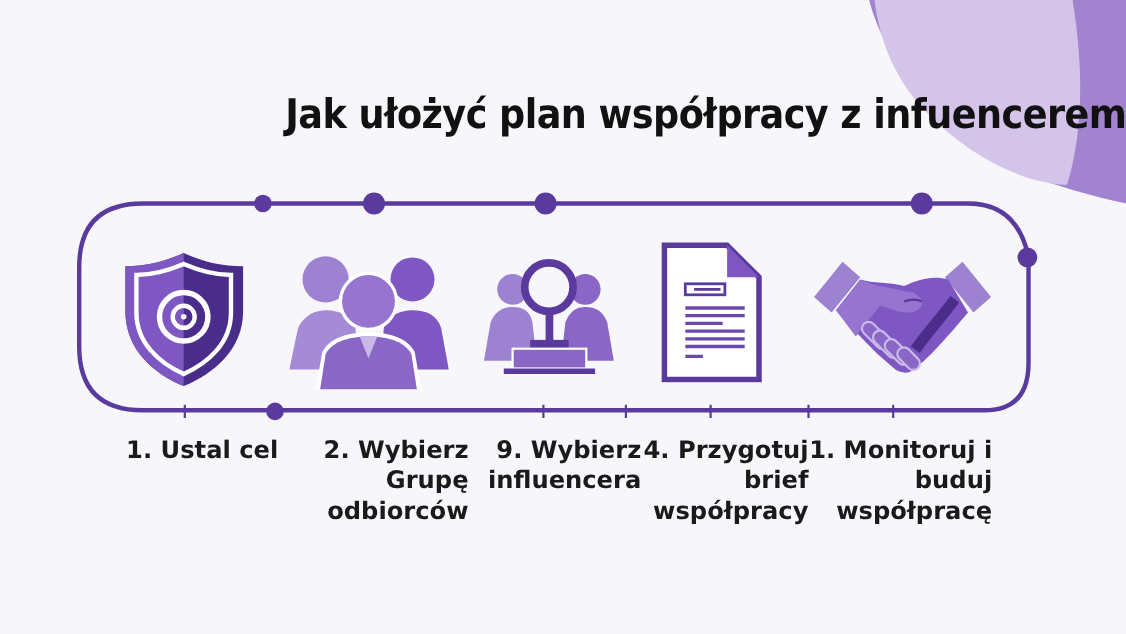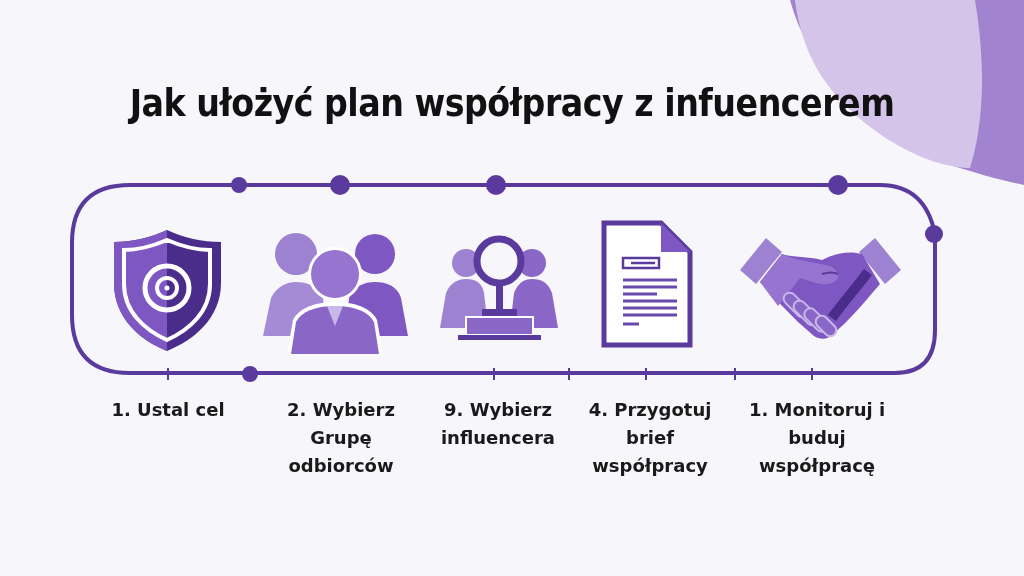--- a/index.html
+++ b/index.html
@@ -4,29 +4,29 @@
 <style>
   html, body { margin: 0; padding: 0; }
   body {
     width: 1024px; height: 576px; overflow: hidden; position: relative;
     background: #f7f6fa;
     font-family: "DejaVu Sans", "Liberation Sans", sans-serif;
   }
   .blob { position: absolute; left: 0; top: 0; }
   .title {
     position: absolute; left: 0; width: 1024px; top: 82px;
-    text-align: center; font-size: 37px; font-weight: bold; color: #111;
+    text-align: right; font-size: 37px; font-weight: bold; color: #111;
     letter-spacing: -0.5px;
     font-family: "DejaVu Sans Condensed", "DejaVu Sans", sans-serif;
   }
   .track { position: absolute; left: 0; top: 0; }
   .icon { position: absolute; }
   .label {
-    position: absolute; top: 396px; width: 170px; text-align: center;
-    font-size: 18px; font-weight: bold; color: #1a1a1a; line-height: 28px;
+    position: absolute; top: 396px; width: 170px; text-align: right;
+    font-size: 22px; font-weight: bold; color: #1a1a1a; line-height: 28px;
     white-space: pre-line;
   }
 </style>
 </head>
 <body>
 
 <svg class="blob" width="1024" height="576">
   <path d="M1024,0 L1024,185 C990,178 960,168 935,160 C900,148 870,120 840,90 C815,62 798,30 790,0 Z" fill="#a283cf"></path>
   <path d="M975,0 L795,0 C800,40 815,75 845,105 C870,130 900,150 935,162 C950,166 962,168 970,168 C985,120 985,60 975,0 Z" fill="#d4c4ea"></path>
 </svg>

